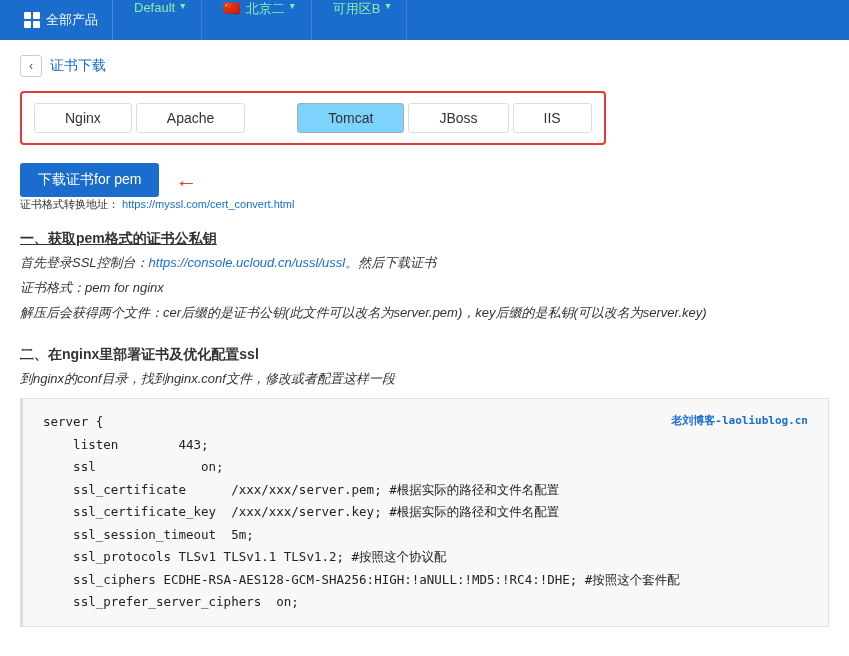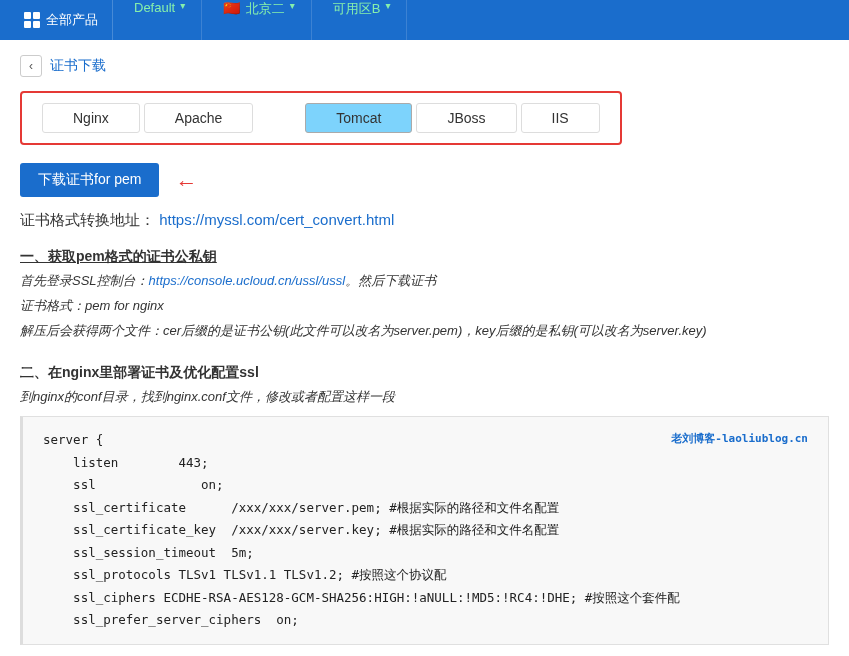--- a/index.html
+++ b/index.html
@@ -75,21 +75,21 @@
       justify-content: center;
       cursor: pointer;
       color: #555;
       font-size: 12px;
     }
 
     
     .tab-container {
       border: 2px solid #e53935;
       border-radius: 4px;
-      padding: 10px 20px;
+      padding: 10px 12px;
       display: inline-flex;
       gap: 0;
       margin-bottom: 18px;
       background: white;
     }
     .tab-item {
       padding: 6px 30px;
       border: 1px solid #ddd;
       border-radius: 3px;
       cursor: pointer;
@@ -105,41 +105,41 @@
       border-color: #aaa;
       font-weight: 500;
       margin-left: 48px;
     }
 
     
     .download-section {
       display: flex;
       align-items: center;
       gap: 16px;
-      margin-bottom: 14px;
+      margin-bottom: 0;
     }
     .download-btn {
       background: #1a6dcc;
       color: white;
       border: none;
       padding: 8px 18px;
       border-radius: 3px;
       cursor: pointer;
       font-size: 14px;
     }
     .arrow-icon {
       color: #e53935;
       font-size: 22px;
       font-weight: bold;
     }
 
     
     .convert-line {
       margin-bottom: 18px;
-      font-size: 15px;
+      font-size: 11px;
       font-weight: 500;
     }
 
     
     .install-title {
       font-size: 16px;
       font-weight: bold;
       margin-bottom: 10px;
     }
     .section-heading {

